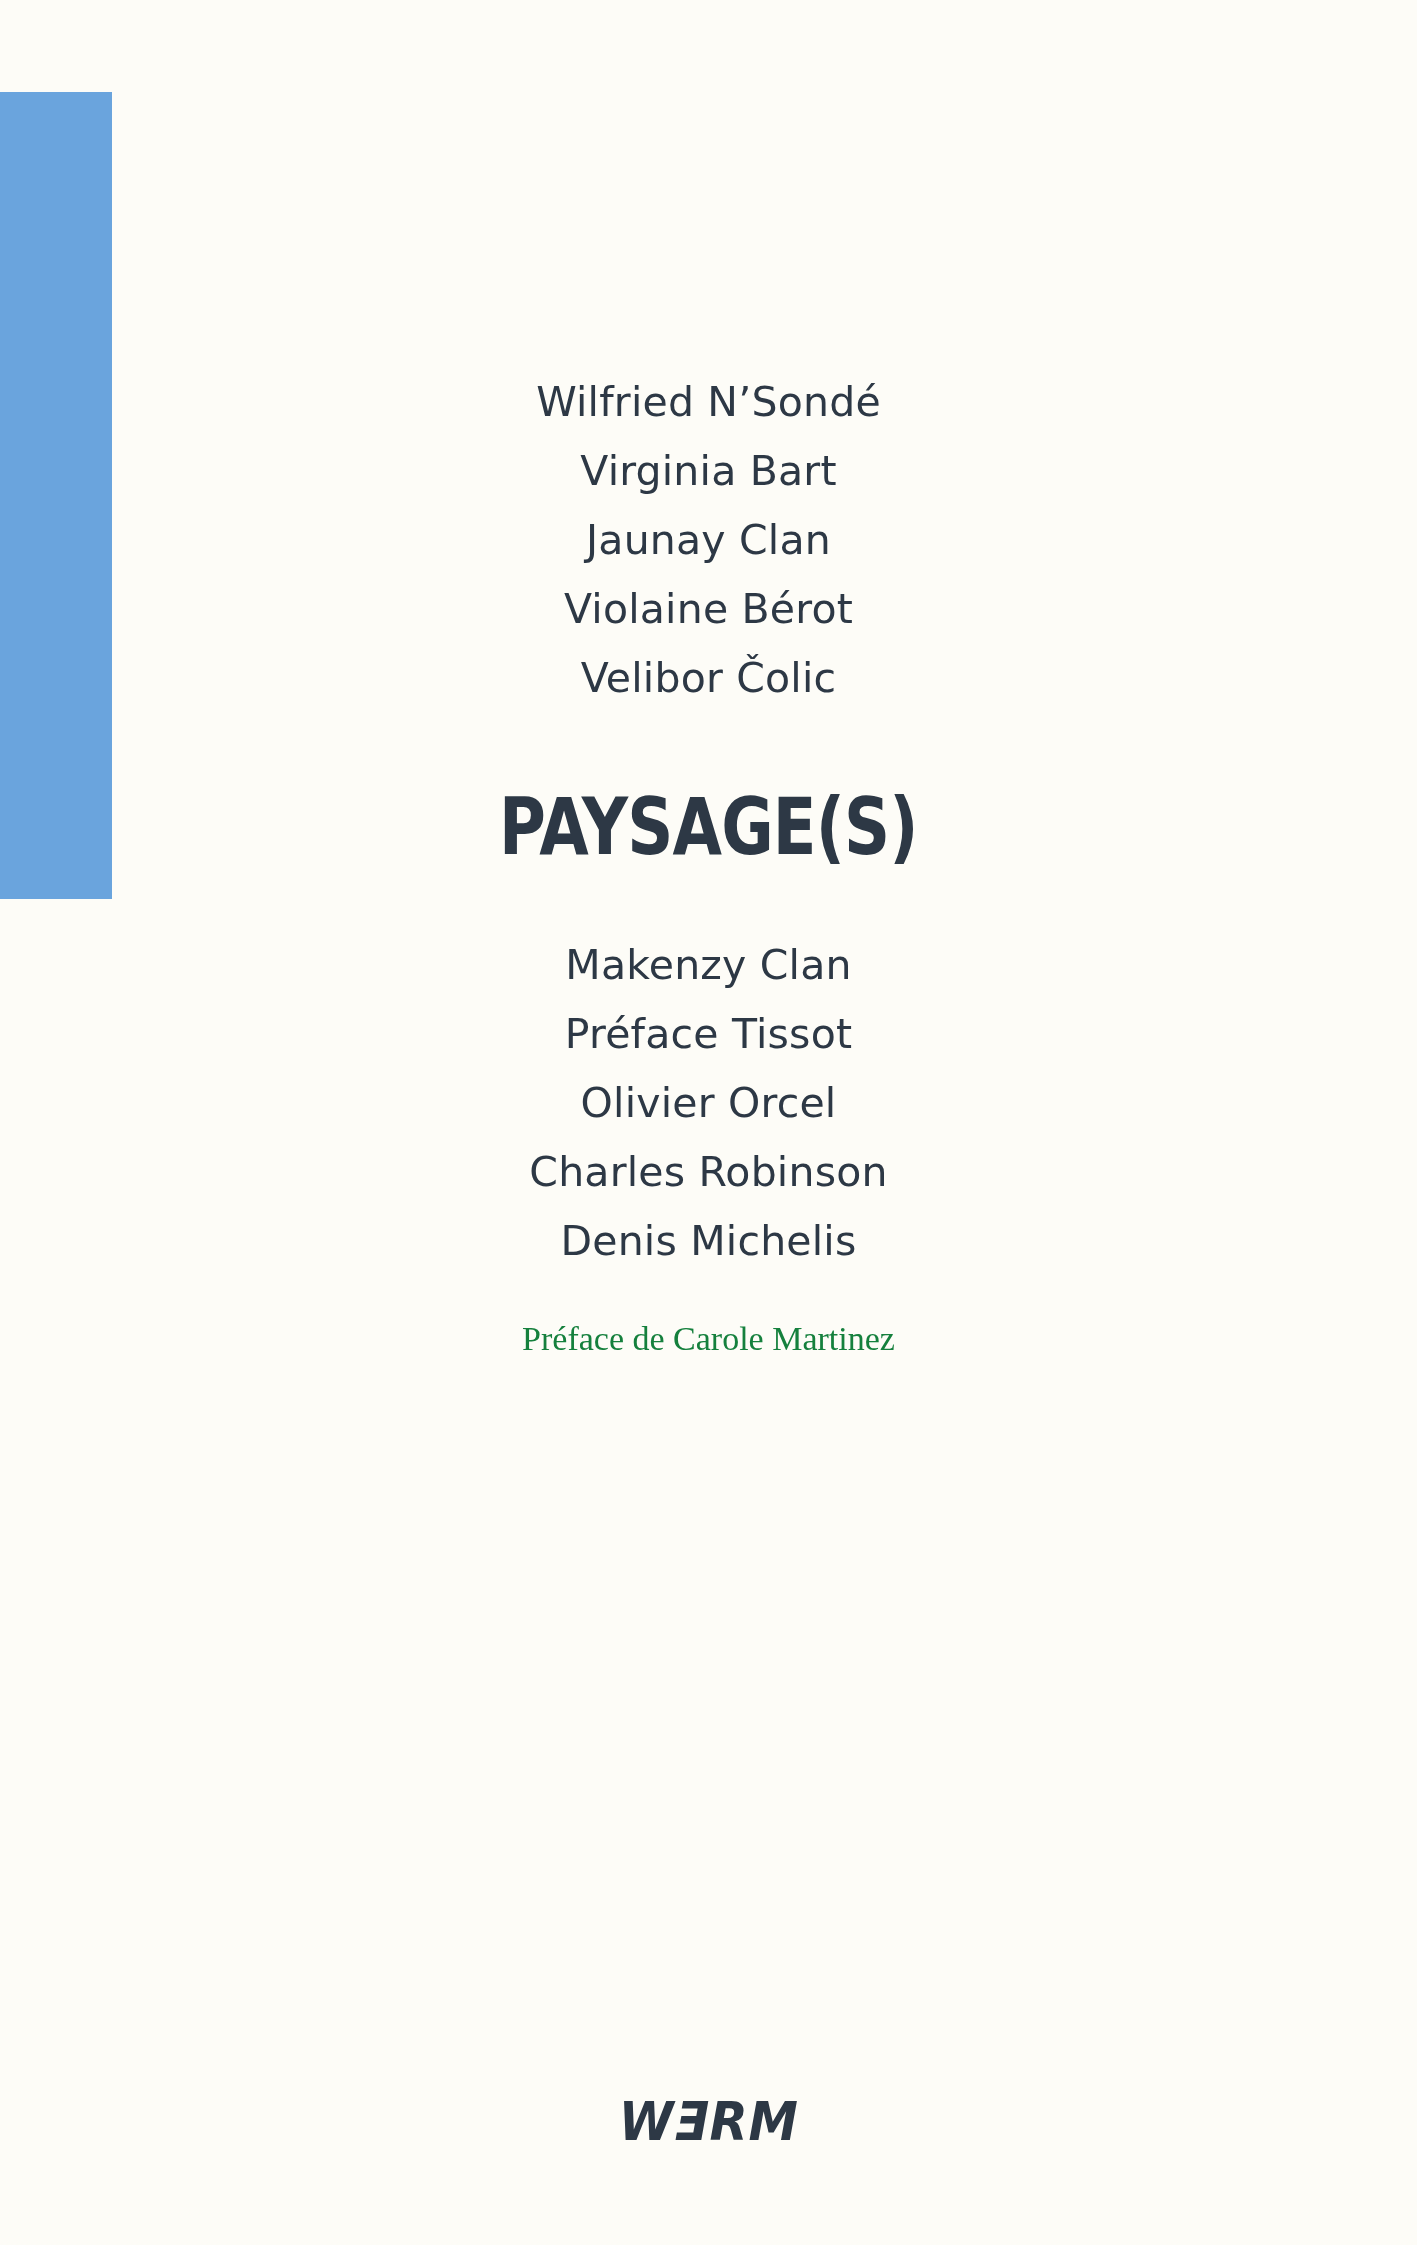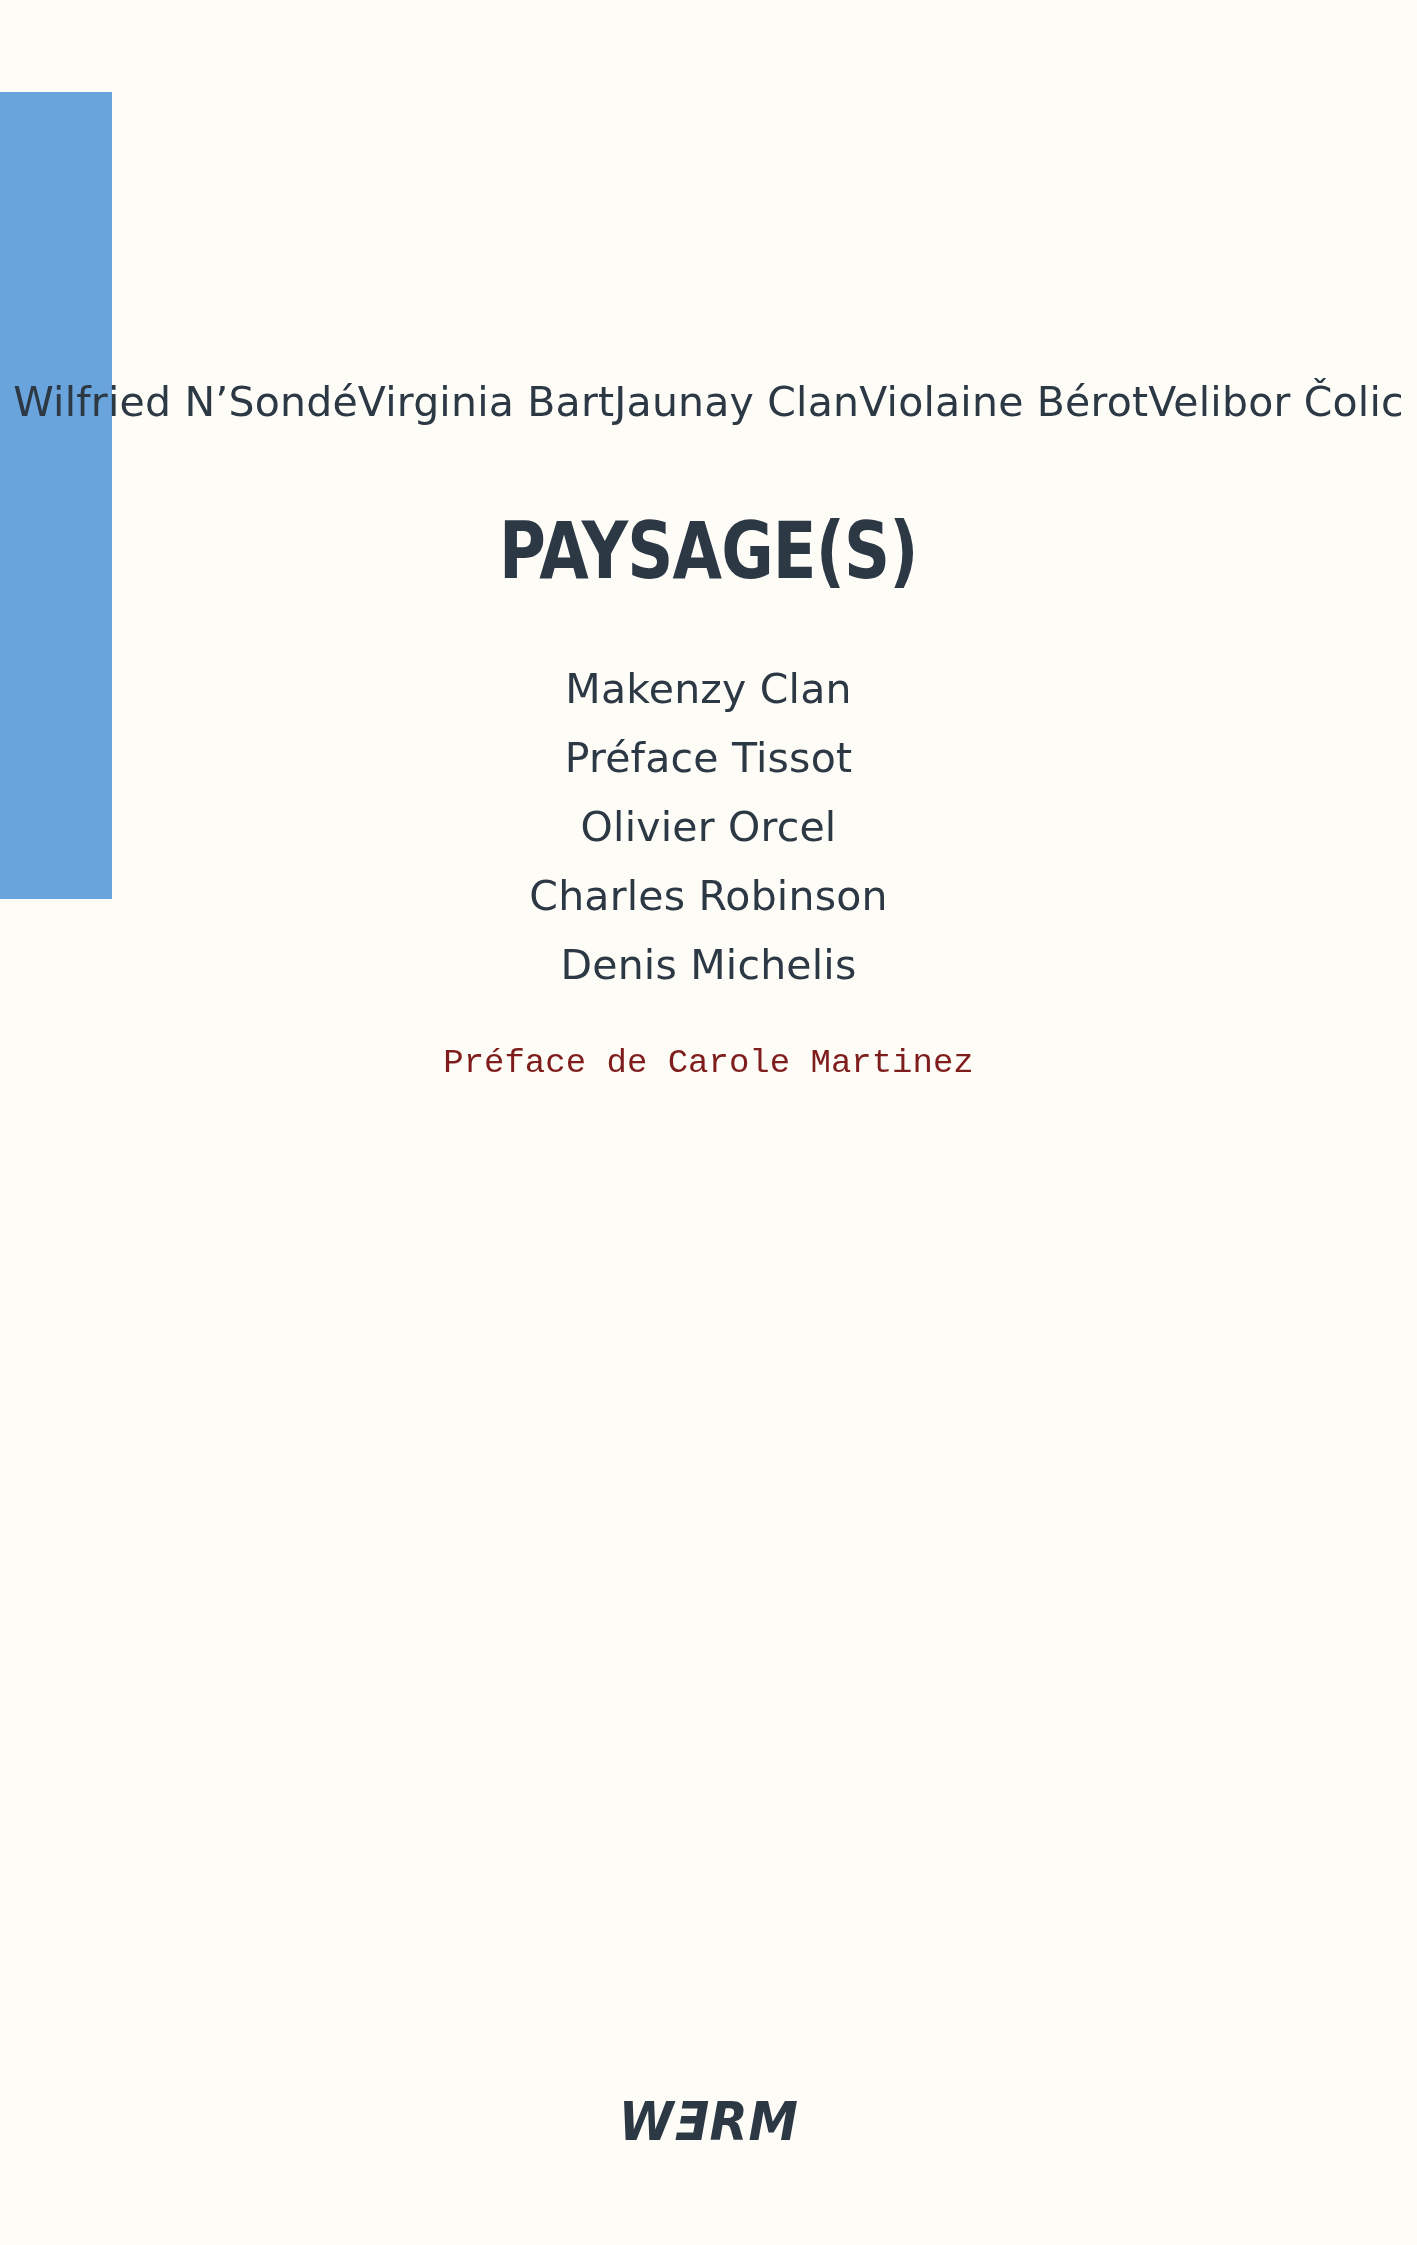--- a/index.html
+++ b/index.html
@@ -38,20 +38,21 @@
     right: 0;
     top: 0;
     display: flex;
     flex-direction: column;
     align-items: center;
   }
 
   .authors-top {
     margin-top: 368px;
     display: flex;
+    flex-direction: column;
     align-items: center;
   }
 
   .author-line {
     font-family: "DejaVu Sans", sans-serif;
     font-size: 41px;
     line-height: 69px;
     color: #2d3845;
     letter-spacing: 0.2px;
     white-space: nowrap;
@@ -73,24 +74,24 @@
 
   .authors-bottom {
     margin-top: 62px;
     display: flex;
     flex-direction: column;
     align-items: center;
   }
 
   .preface {
     margin-top: 40px;
-    font-family: Liberation Mono, monospace;
+    font-family: Liberation Serif, serif;
     font-size: 34px;
     line-height: 46px;
-    color: #7f1d1d;
+    color: #15803d;
     white-space: nowrap;
   }
 
   
   .logo {
     position: absolute;
     left: 0;
     right: 0;
     top: 2090px;
     text-align: center;

